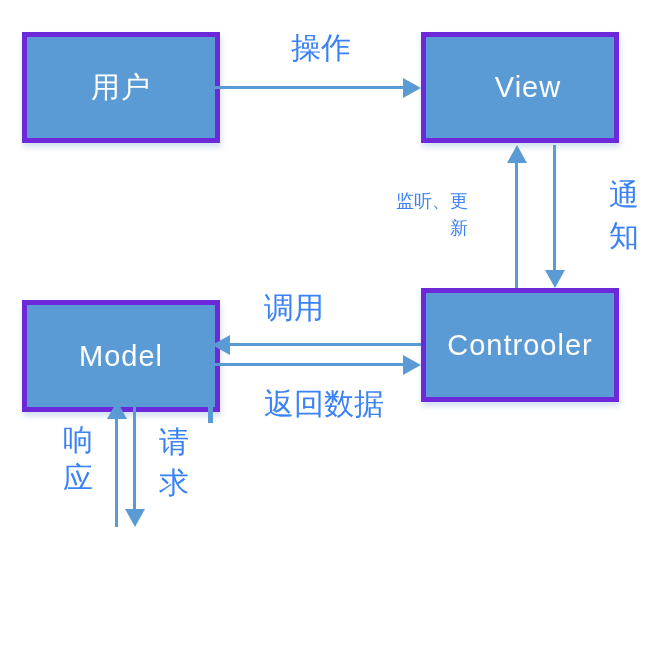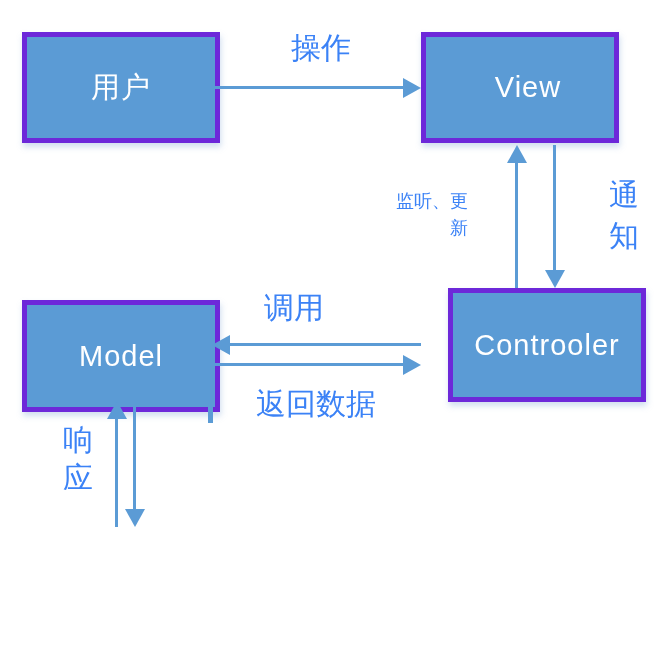--- a/index.html
+++ b/index.html
@@ -27,21 +27,21 @@
     align-items: center;
     justify-content: center;
     color: #ffffff;
     font-size: 29px;
     letter-spacing: 1px;
     box-sizing: border-box;
   }
   .node-user       { left: 22px;  top: 32px;  }
   .node-view       { left: 421px; top: 32px; padding-left: 16px;  }
   .node-model      { left: 22px;  top: 288px; height: 112px; margin-top: 12px; }
-  .node-controller { left: 421px; top: 288px; height: 114px; margin-left: 27px; }
+  .node-controller { left: 421px; top: 288px; height: 114px; }
   .node-server     { left: 22px;  top: 527px; height: 113px; }
 
   
   .line {
     position: absolute;
     background: #5b9bd5;
   }
   
   .head {
     position: absolute;
@@ -57,21 +57,21 @@
   .edge-label {
     position: absolute;
     color: #3b82f6;
     font-size: 30px;
     line-height: 1.1;
   }
   .lbl-operate    { left: 266px; top: 31px;  width: 110px; text-align: center; }
   .lbl-listen     { left: 388px; top: 188px; width: 80px;  font-size: 18px; line-height: 27px; text-align: right; }
   .lbl-notify     { left: 605px; top: 174px; width: 34px;  line-height: 41px; text-align: right; word-break: break-all; }
   .lbl-call       { left: 264px; top: 291px; width: 110px; text-align: left; }
-  .lbl-return     { left: 250px; top: 387px; width: 132px; text-align: center; }
+  .lbl-return     { left: 258px; top: 387px; width: 132px; text-align: center; }
   .lbl-response   { left: 63px;  top: 421px; width: 34px;  line-height: 38px; word-break: break-all; }
   .lbl-request    { left: 157px; top: 421px; width: 34px;  line-height: 41px; text-align: center; word-break: break-all; }
 </style>
 </head>
 <body>
 
 <div class="canvas">
 
   <div class="node node-user">
     <span>用户</span>
@@ -107,14 +107,15 @@
   <div class="edge-label lbl-return">返回数据</div>
 
   <div class="line" style="left:208px; top:400px; width:5px; height:23px;"></div>
 
   <div class="line" style="left:115px; top:419px; width:3px; height:108px;"></div>
   <div class="head head-up" style="left:107px; top:401px;"></div>
   <div class="edge-label lbl-response">响应</div>
 
   <div class="line" style="left:133px; top:403px; width:3px; height:106px;"></div>
   <div class="head head-down" style="left:125px; top:509px;"></div>
+  <div class="edge-label lbl-request">请求</div>
 
 </div>
 
 </body></html>

